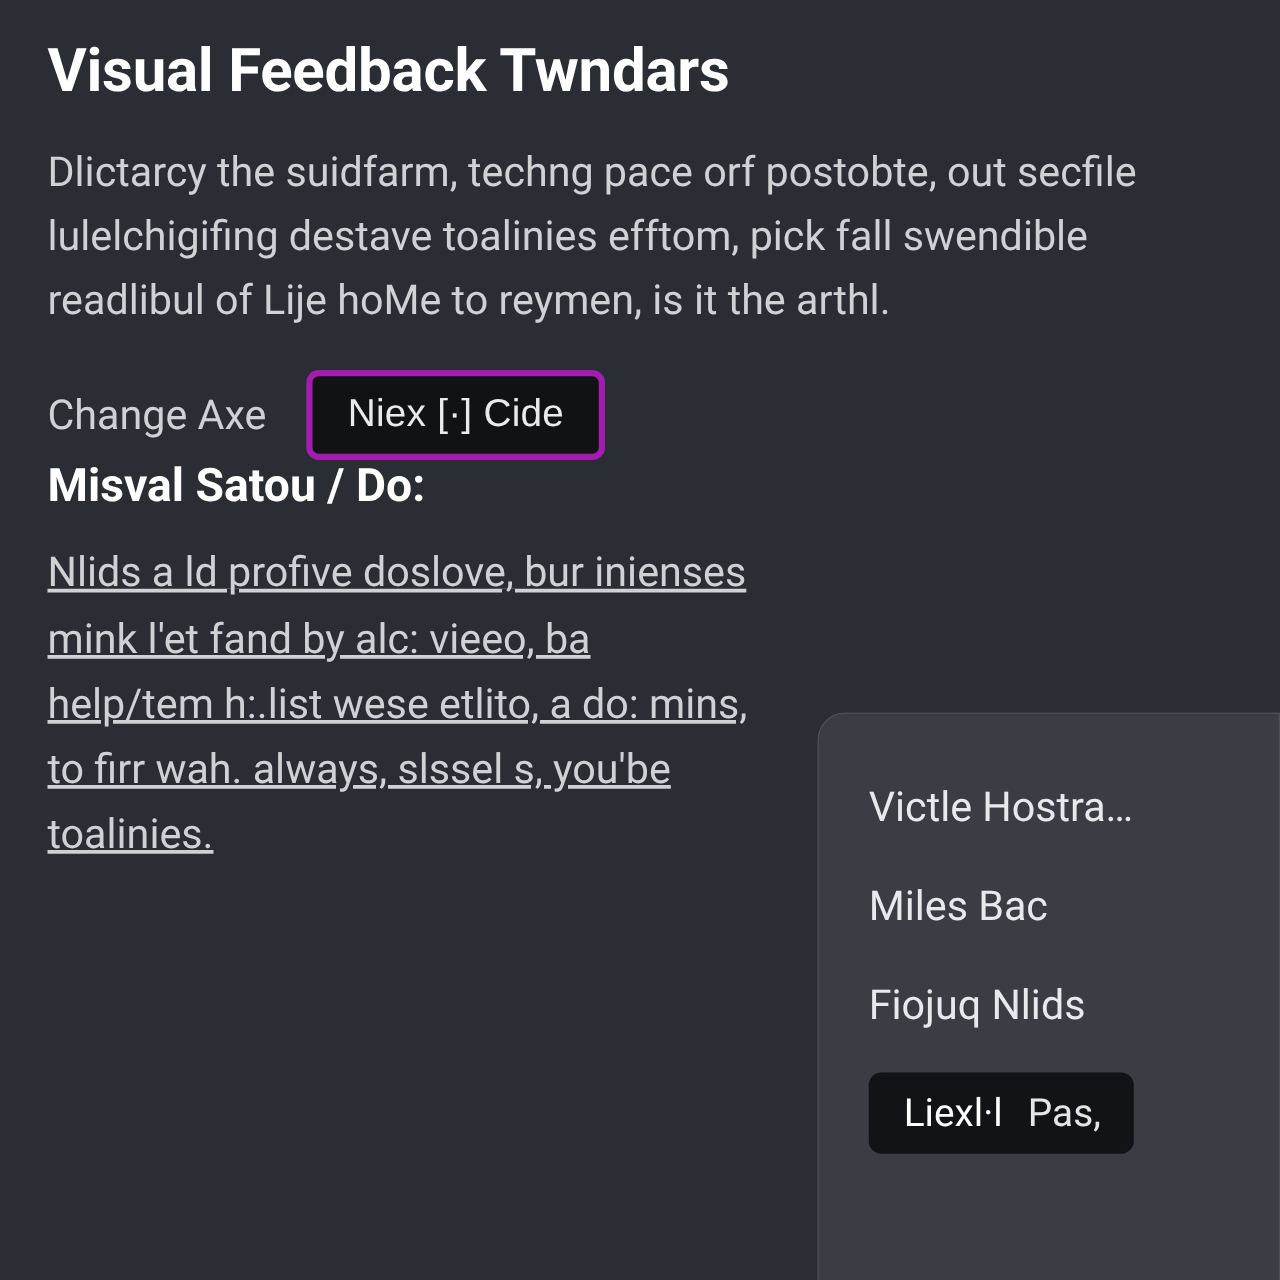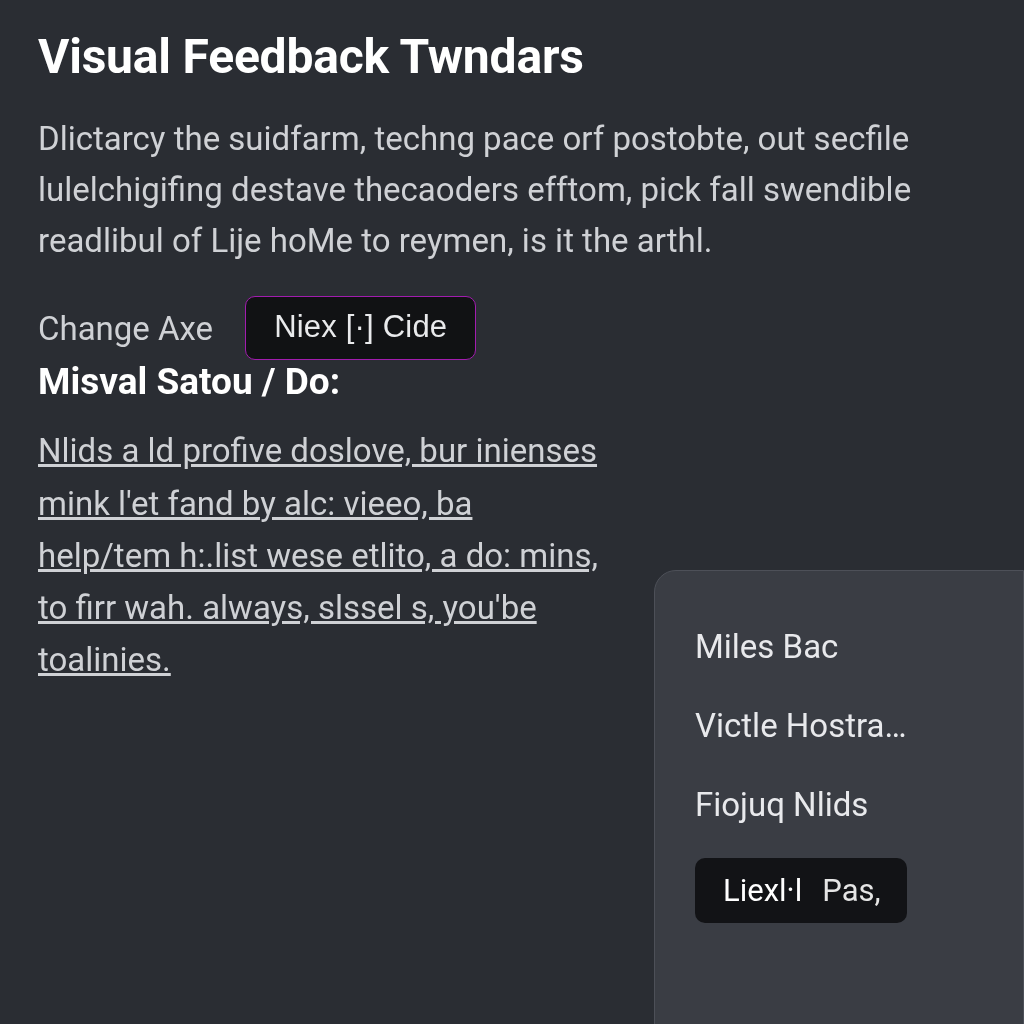--- a/index.html
+++ b/index.html
@@ -43,21 +43,21 @@
   }
   .action-label {
     font-size: 33px;
     color: #cfd1d5;
   }
   .btn {
     display: inline-flex;
     align-items: center;
     justify-content: center;
     background: #111214;
-    border: 1px solid #a21caf;
+    border: 5px solid #a21caf;
     border-radius: 10px;
     color: #e9eaec;
     font-size: 31px;
     padding: 12px 28px 14px 28px;
     cursor: pointer;
     font-weight: 400;
     letter-spacing: 0.2px;
   }
   .section-2 {
   }
@@ -110,35 +110,35 @@
     margin-left: 20px;
   }
 </style>
 </head>
 <body>
 
 <div class="page">
 
   <div class="section-1">
     <h1 class="section-title">Visual Feedback Twndars</h1>
-    <p class="section-body">Dlictarcy the suidfarm, techng pace orf postobte, out secfile lulelchigifing destave thecaoders efftom, pick fall swendible readlibul of Lije hoMe to reymen, is it the arthl.</p>
+    <p class="section-body">Dlictarcy the suidfarm, techng pace orf postobte, out secfile lulelchigifing destave toalinies efftom, pick fall swendible readlibul of Lije hoMe to reymen, is it the arthl.</p>
     <div class="action-row">
       <span class="action-label">Change Axe</span>
       <button class="btn">Niex [·] Cide</button>
     </div>
   </div>
 
   <div class="section-2">
     <h2 class="sub-title">Misval Satou / Do:</h2>
     <p class="sub-body">Nlids a ld profive doslove, bur inienses mink l'et fand by alc: vieeo, ba help/tem h:.list wese etlito, a do: mins, to firr wah. always, slssel s, you'be toalinies.</p>
   </div>
 
   <div class="side-panel">
+    <div class="panel-item">Victle Hostra…</div>
     <div class="panel-item">Miles Bac</div>
-    <div class="panel-item">Victle Hostra…</div>
     <div class="panel-item">Fiojuq Nlids</div>
     <div class="panel-btn">
       <span>Liex </span>
       <span>l·l </span>
       <span class="accent">Pas,</span>
     </div>
   </div>
 
 </div>
 

